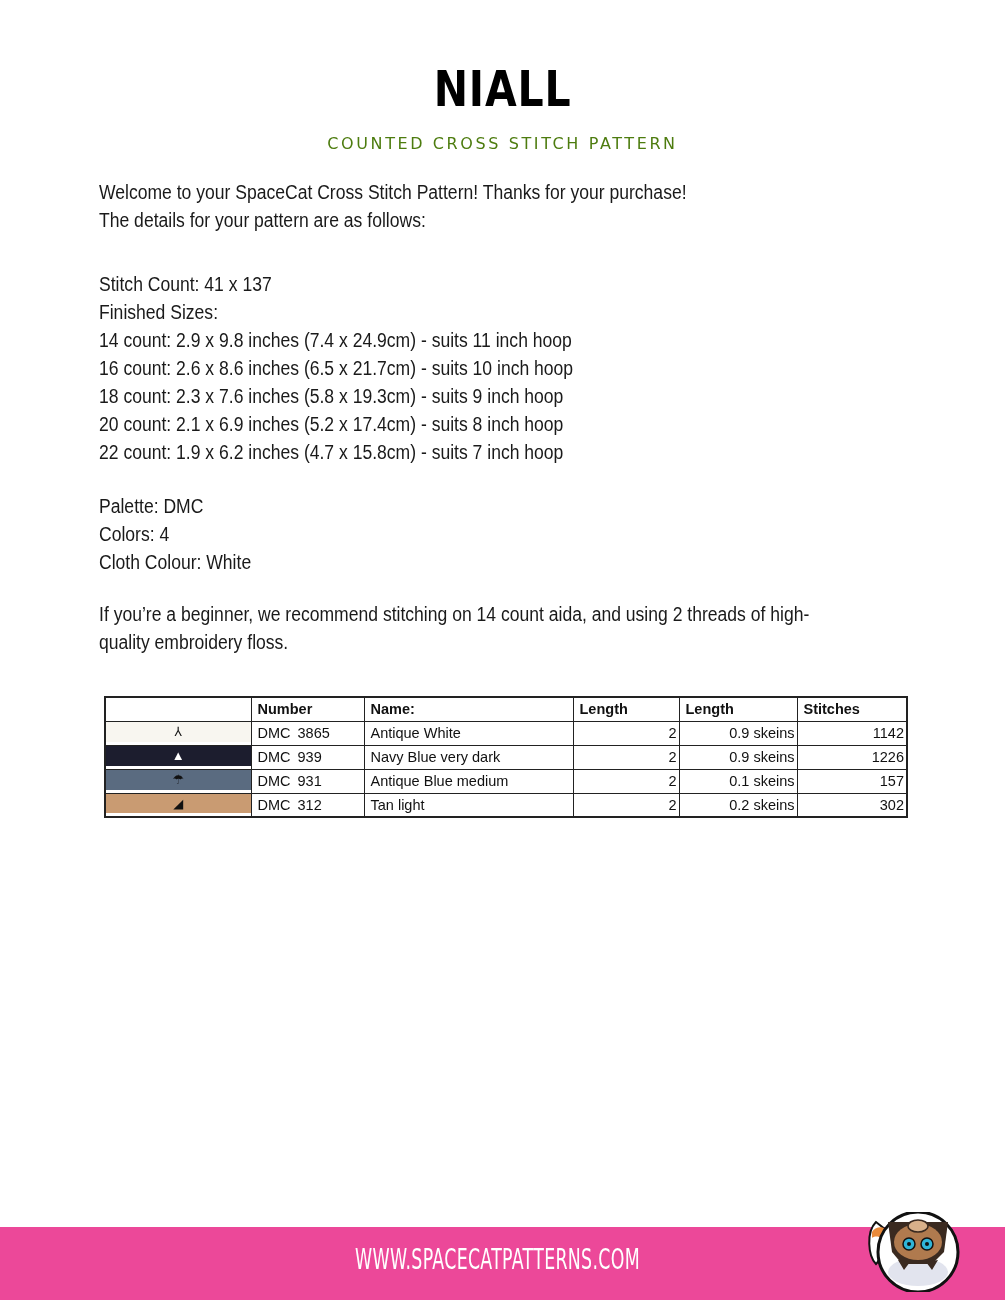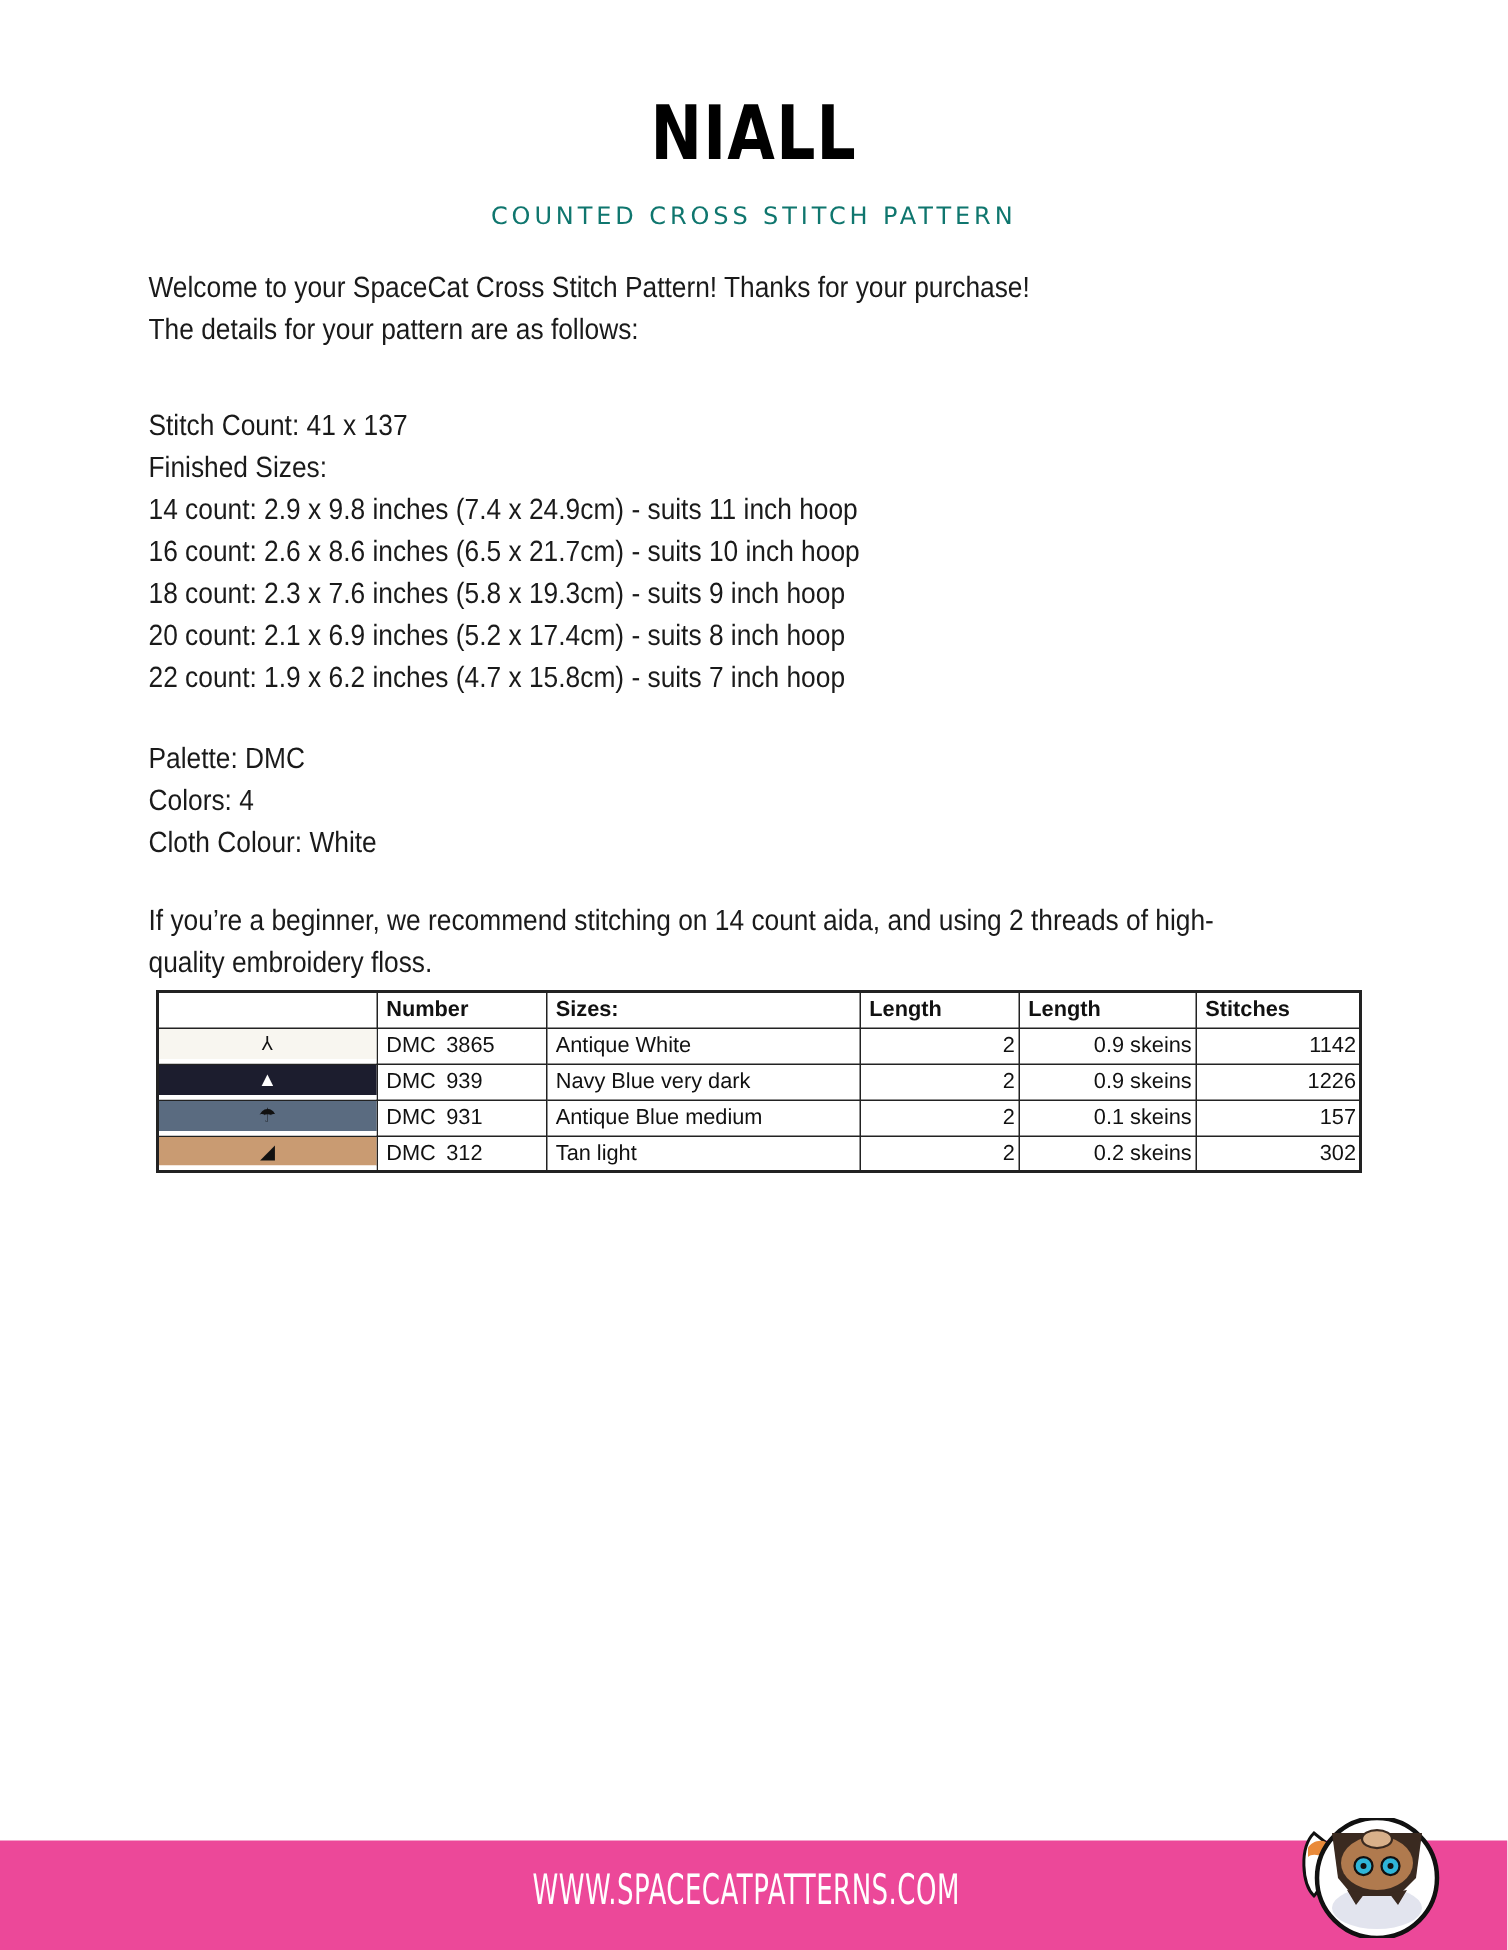--- a/index.html
+++ b/index.html
@@ -11,37 +11,37 @@
   .title {
     position: absolute; left: 0; width: 1005px; top: 58px; text-align: center;
     font-family: "DejaVu Sans", sans-serif; font-weight: bold;
     font-size: 50px; line-height: 62px; letter-spacing: 1px;
     transform: scaleX(0.82); transform-origin: center;
     color: #000;
   }
   .subtitle {
     position: absolute; left: 0; width: 1005px; top: 134px; text-align: center;
     font-family: "DejaVu Sans", sans-serif; font-size: 16px; letter-spacing: 2.6px;
-    color: #0f766e;
+    color: #4d7c0f;
   }
   .body-text {
     position: absolute; left: 99px; width: 820px;
     font-family: "Liberation Sans", sans-serif; font-size: 19.5px; line-height: 28px;
     color: #1a1a1a;
     transform: scaleX(0.9); transform-origin: left top;
   }
   .line { display: block; white-space: nowrap; }
   #intro { top: 178px; }
   #stats { top: 270px; }
   #palette { top: 492px; }
   #advice { top: 600px; }
   #advice .line { white-space: normal; }
 
   table.floss {
-    position: absolute; left: 104px; top: 660px; width: 804px;
+    position: absolute; left: 104px; top: 696px; width: 804px;
     border-collapse: collapse;
     font-family: "Liberation Sans", sans-serif; font-size: 14.5px; color: #111;
     border: 2px solid #222;
   }
   table.floss td, table.floss th {
     border: 1.5px solid #222; height: 24px; padding: 0 3px; box-sizing: border-box;
   }
   table.floss th { text-align: left; font-weight: bold; padding-left: 6px; }
   table.floss td.txt { padding-left: 6px; margin-left: 44px; }
   table.floss td.num { text-align: right; padding-right: 2px; }
@@ -95,21 +95,21 @@
 
 <div class="body-text" id="advice">
   <span class="line">If you’re a beginner, we recommend stitching on 14 count aida, and using 2 threads of high-quality embroidery floss.</span>
 </div>
 
 <table class="floss">
   <thead>
     <tr>
       <th style="width:146px"></th>
       <th style="width:113px">Number</th>
-      <th style="width:209px">Sizes:</th>
+      <th style="width:209px">Name:</th>
       <th style="width:106px">Length</th>
       <th style="width:118px">Length</th>
       <th>Stitches</th>
     </tr>
   </thead>
   <tbody id="floss-body">
       <tr>
         <td class="swatch">
           <div class="fill" style="background:#f8f6f0">
             <span class="sym" style="color:#111111">⅄</span>

